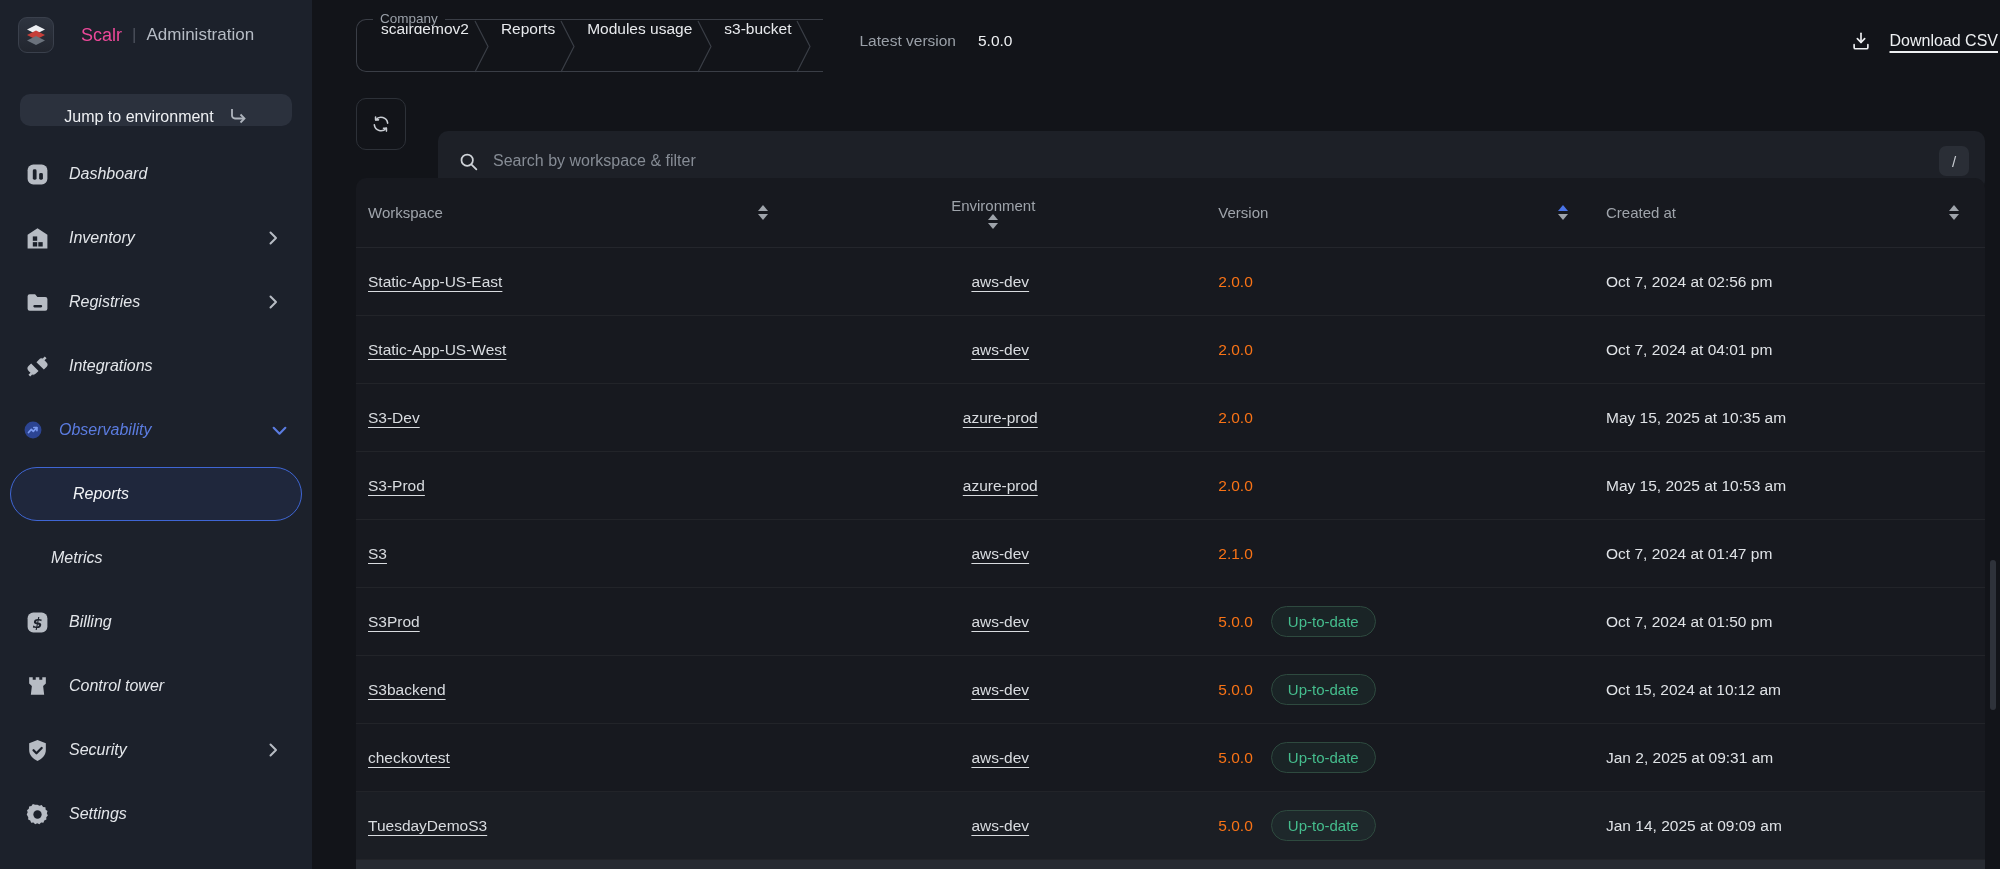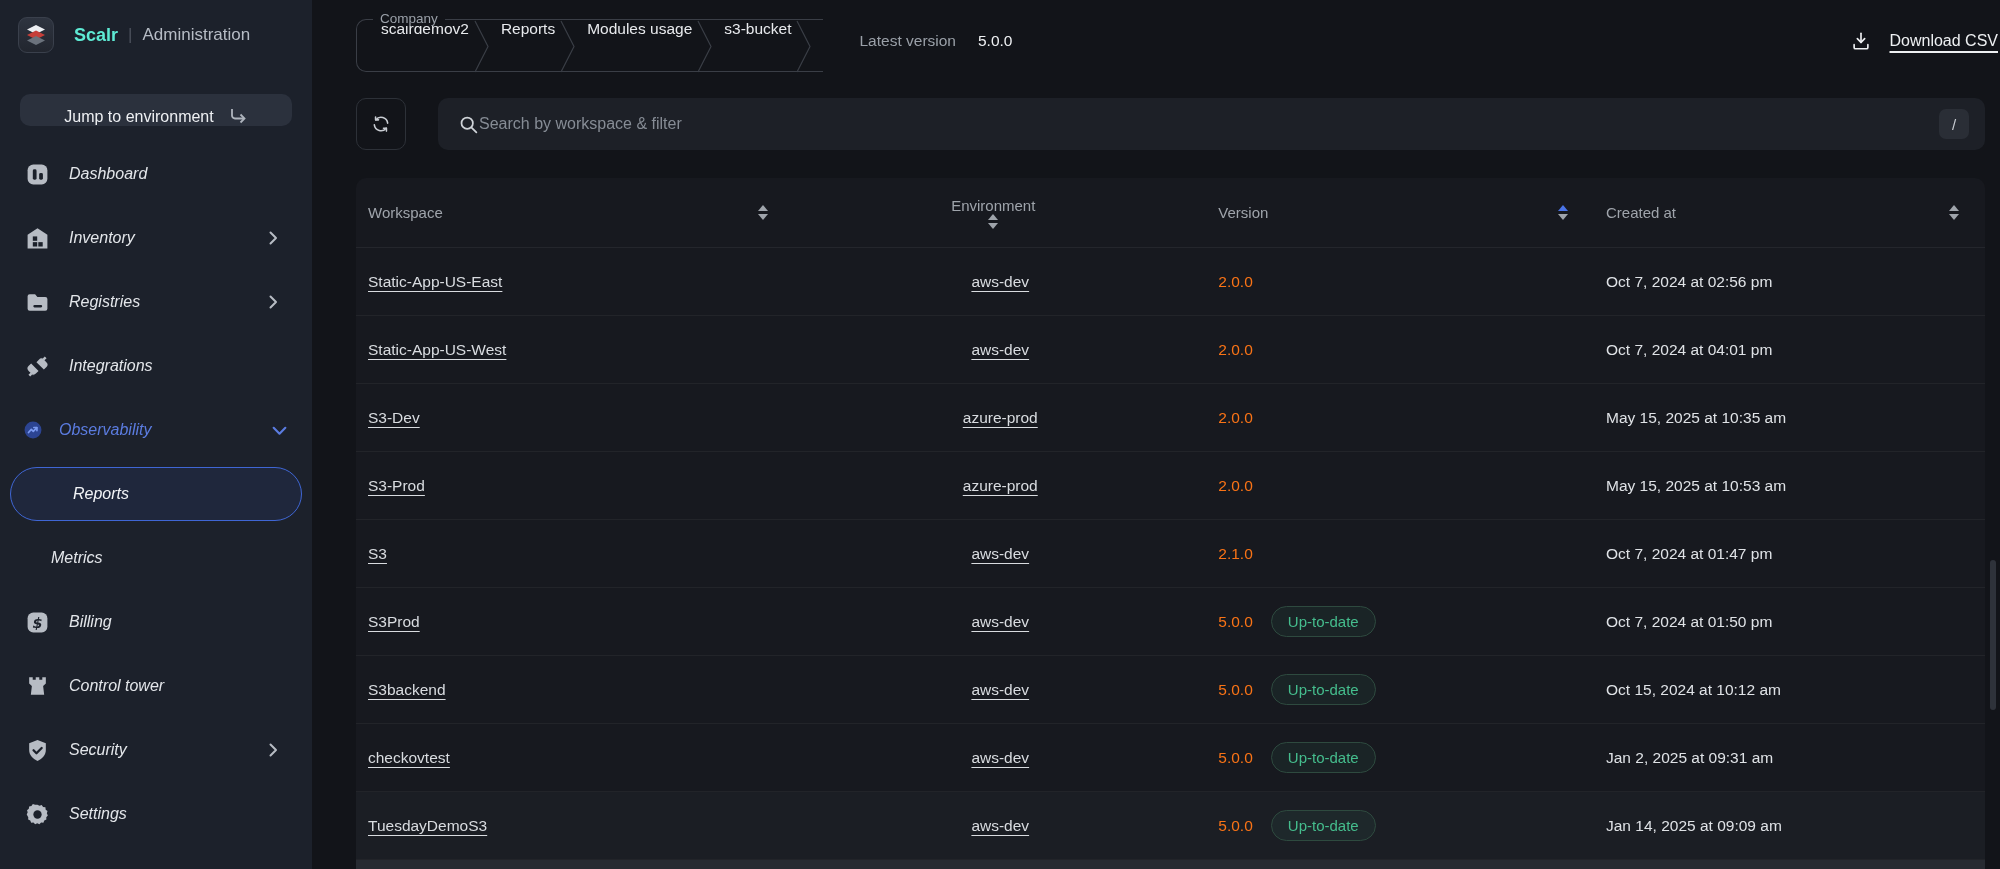--- a/index.html
+++ b/index.html
@@ -14,21 +14,21 @@
     position:absolute; left:0; top:0; width:312px; height:869px;
     background:#1c212b; display:flex; flex-direction:column;
   }
   .brand { display:flex; align-items:center; padding:14px 0 0 18px; height:56px; }
   .logo-box {
     width:36px; height:36px; border-radius:9px;
     background:linear-gradient(180deg,#2e3440,#22262f);
     border:1px solid #3a404c;
     display:flex; align-items:center; justify-content:center;
   }
-  .brand-name { font-size:18px; font-weight:bold; color:#5eead4; margin-left:20px; }
+  .brand-name { font-size:18px; font-weight:normal; color:#ec4899; margin-left:27px; }
   .brand-sep { color:#4b515c; margin:0 10px; font-size:17px; }
   .brand-section { font-size:17px; color:#b6bcc5; }
   .jump-btn {
     margin:38px 20px 0 20px; height:32px; border-radius:10px;
     background:#2b313d; border:none; cursor:pointer;
     display:flex; align-items:flex-end; justify-content:center; gap:14px;
     color:#eef0f3; font-size:16px; font-family:inherit;
   }
   .jump-btn svg { stroke:#aeb4bd; }
   .nav { margin-top:26px; display:flex; flex-direction:column; gap:20px; }
@@ -71,22 +71,22 @@
   }
   .download .dl-text { text-decoration:underline; text-underline-offset:5px; text-decoration-thickness:1.5px; }
   
   .toolbar { position:absolute; left:44px; top:98px; right:15px; height:52px; display:flex; gap:32px; }
   .refresh-btn {
     width:50px; height:52px; border-radius:10px; background:transparent;
     border:1px solid #2d3138; color:#c9cdd3; cursor:pointer;
     display:flex; align-items:center; justify-content:center;
   }
   .searchbox {
-    flex:1; height:52px; border-radius:10px; background:#1d2027;
-    display:flex; align-items:center; padding:0 16px 0 20px; 
+    flex:1; height:60px; border-radius:10px; background:#1d2027;
+    display:flex; align-items:center; padding:0 16px 0 20px; gap:14px;margin-top:33px;
   }
   .searchbox svg { flex:none; color:#cfd3d8; }
   .searchbox input {
     flex:1; background:transparent; border:none; outline:none;
     color:#dfe2e6; font-size:16px; font-family:inherit;
   }
   .searchbox input::placeholder { color:#868c95; }
   .slash-key {
     width:30px; height:30px; border-radius:7px; background:#2a2e36;
     color:#c8ccd2; font-size:15px; display:flex; align-items:center; justify-content:center;

